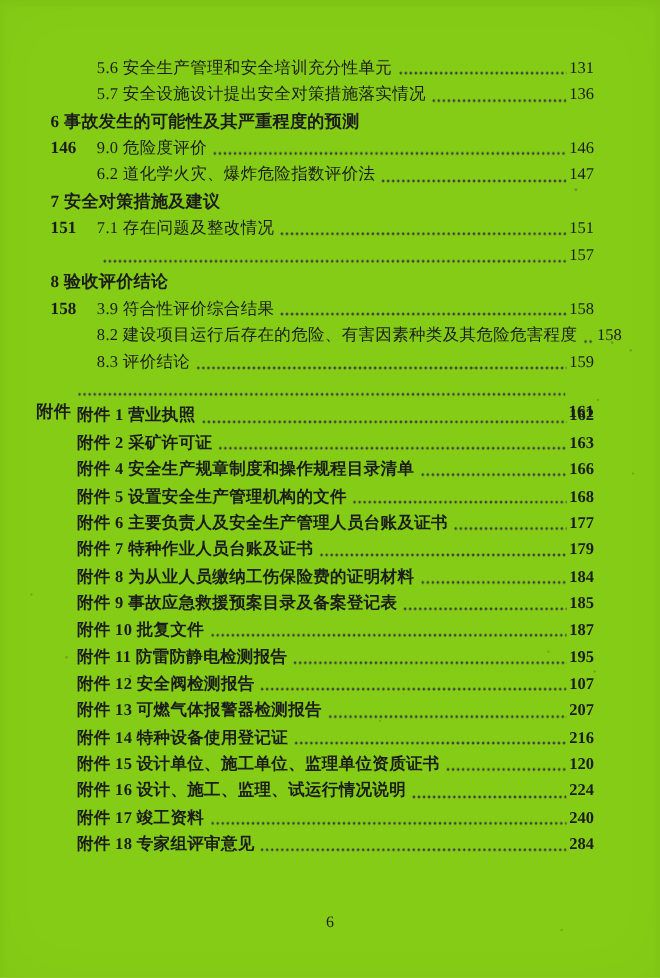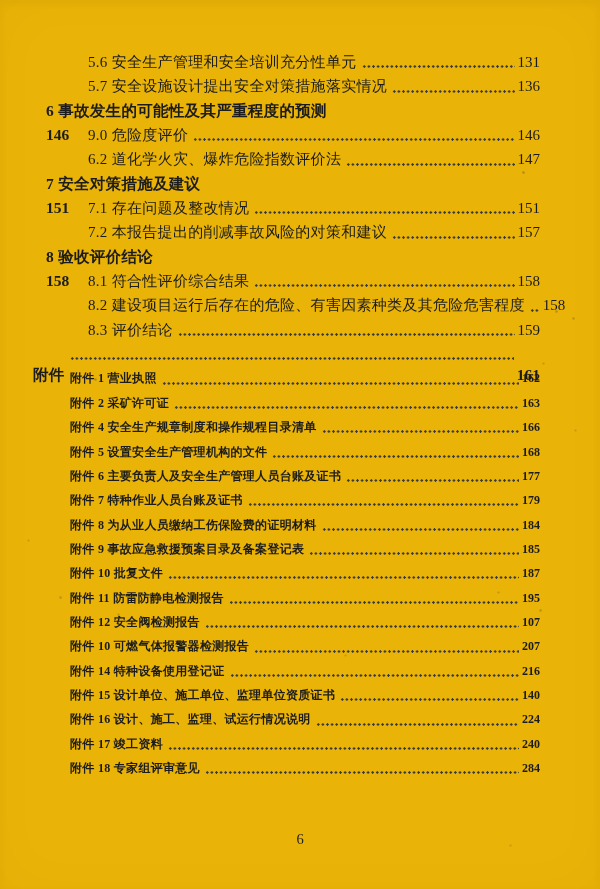--- a/index.html
+++ b/index.html
@@ -4,21 +4,21 @@
 <style>
   html, body {
     margin: 0;
     padding: 0;
     background: #e8e8e8;
   }
   .page-doc {
     position: relative;
     width: 600px;
     height: 889px;
-    background: #eab308;
+    background: #84cc16;
     overflow: hidden;
     font-family: "Liberation Serif", "DejaVu Serif", serif;
     color: #1c1c1c;
   }
   
   .page-doc::before {
     content: "";
     position: absolute;
     inset: 0;
     box-shadow: inset 0 3px 8px rgba(0,0,0,0.045), inset 0 0 60px rgba(0,0,0,0.02);
@@ -54,21 +54,21 @@
   }
   .row .page {
     flex: 0 0 auto;
   }
   
   .lvl-h1 { font-weight: 700; padding-left: 13px; font-size: 15.5px; flex-direction: column; }
   .lvl-h1 .page { font-weight: 700; }
   .lvl-h2 { font-weight: 400; padding-left: 55px; font-size: 15px; }
   .lvl-apx { font-weight: 700; padding-left: 0; font-size: 15.5px; }
   .lvl-apx .page { font-weight: 700; margin-top: 21px; }
-  .lvl-apxItem { font-weight: 600; padding-left: 37px; font-size: 12px; }
+  .lvl-apxItem { font-weight: 600; padding-left: 37px; font-size: 15px; }
   .lvl-apxItem .page { font-weight: 700; }
 
   .footer-pagenum {
     position: absolute;
     left: 0;
     right: 0;
     top: 831px;
     text-align: center;
     font-size: 14.5px;
     color: #222;
@@ -135,31 +135,30 @@
         <span class="label">7 安全对策措施及建议</span>
         <span class="leader"></span>
         <span class="page">151</span>
       </div>
       <div class="row lvl-h2">
         <span class="label">7.1 存在问题及整改情况</span>
         <span class="leader"></span>
         <span class="page">151</span>
       </div>
       <div class="row lvl-h2">
-        <span class="label">7.2 本报告提出的削减事故风险的对策和建议</span>
         <span class="leader"></span>
         <span class="page">157</span>
       </div>
       <div class="row lvl-h1">
         <span class="label">8 验收评价结论</span>
         <span class="leader"></span>
         <span class="page">158</span>
       </div>
       <div class="row lvl-h2">
-        <span class="label">8.1 符合性评价综合结果</span>
+        <span class="label">3.9 符合性评价综合结果</span>
         <span class="leader"></span>
         <span class="page">158</span>
       </div>
       <div class="row lvl-h2">
         <span class="label">8.2 建设项目运行后存在的危险、有害因素种类及其危险危害程度</span>
         <span class="leader"></span>
         <span class="page">158</span>
       </div>
       <div class="row lvl-h2">
         <span class="label">8.3 评价结论</span>
@@ -220,33 +219,33 @@
         <span class="label">附件 11 防雷防静电检测报告</span>
         <span class="leader"></span>
         <span class="page">195</span>
       </div>
       <div class="row lvl-apxItem">
         <span class="label">附件 12 安全阀检测报告</span>
         <span class="leader"></span>
         <span class="page">107</span>
       </div>
       <div class="row lvl-apxItem">
-        <span class="label">附件 10 可燃气体报警器检测报告</span>
+        <span class="label">附件 13 可燃气体报警器检测报告</span>
         <span class="leader"></span>
         <span class="page">207</span>
       </div>
       <div class="row lvl-apxItem">
         <span class="label">附件 14 特种设备使用登记证</span>
         <span class="leader"></span>
         <span class="page">216</span>
       </div>
       <div class="row lvl-apxItem">
         <span class="label">附件 15 设计单位、施工单位、监理单位资质证书</span>
         <span class="leader"></span>
-        <span class="page">140</span>
+        <span class="page">120</span>
       </div>
       <div class="row lvl-apxItem">
         <span class="label">附件 16 设计、施工、监理、试运行情况说明</span>
         <span class="leader"></span>
         <span class="page">224</span>
       </div>
       <div class="row lvl-apxItem">
         <span class="label">附件 17 竣工资料</span>
         <span class="leader"></span>
         <span class="page">240</span>

